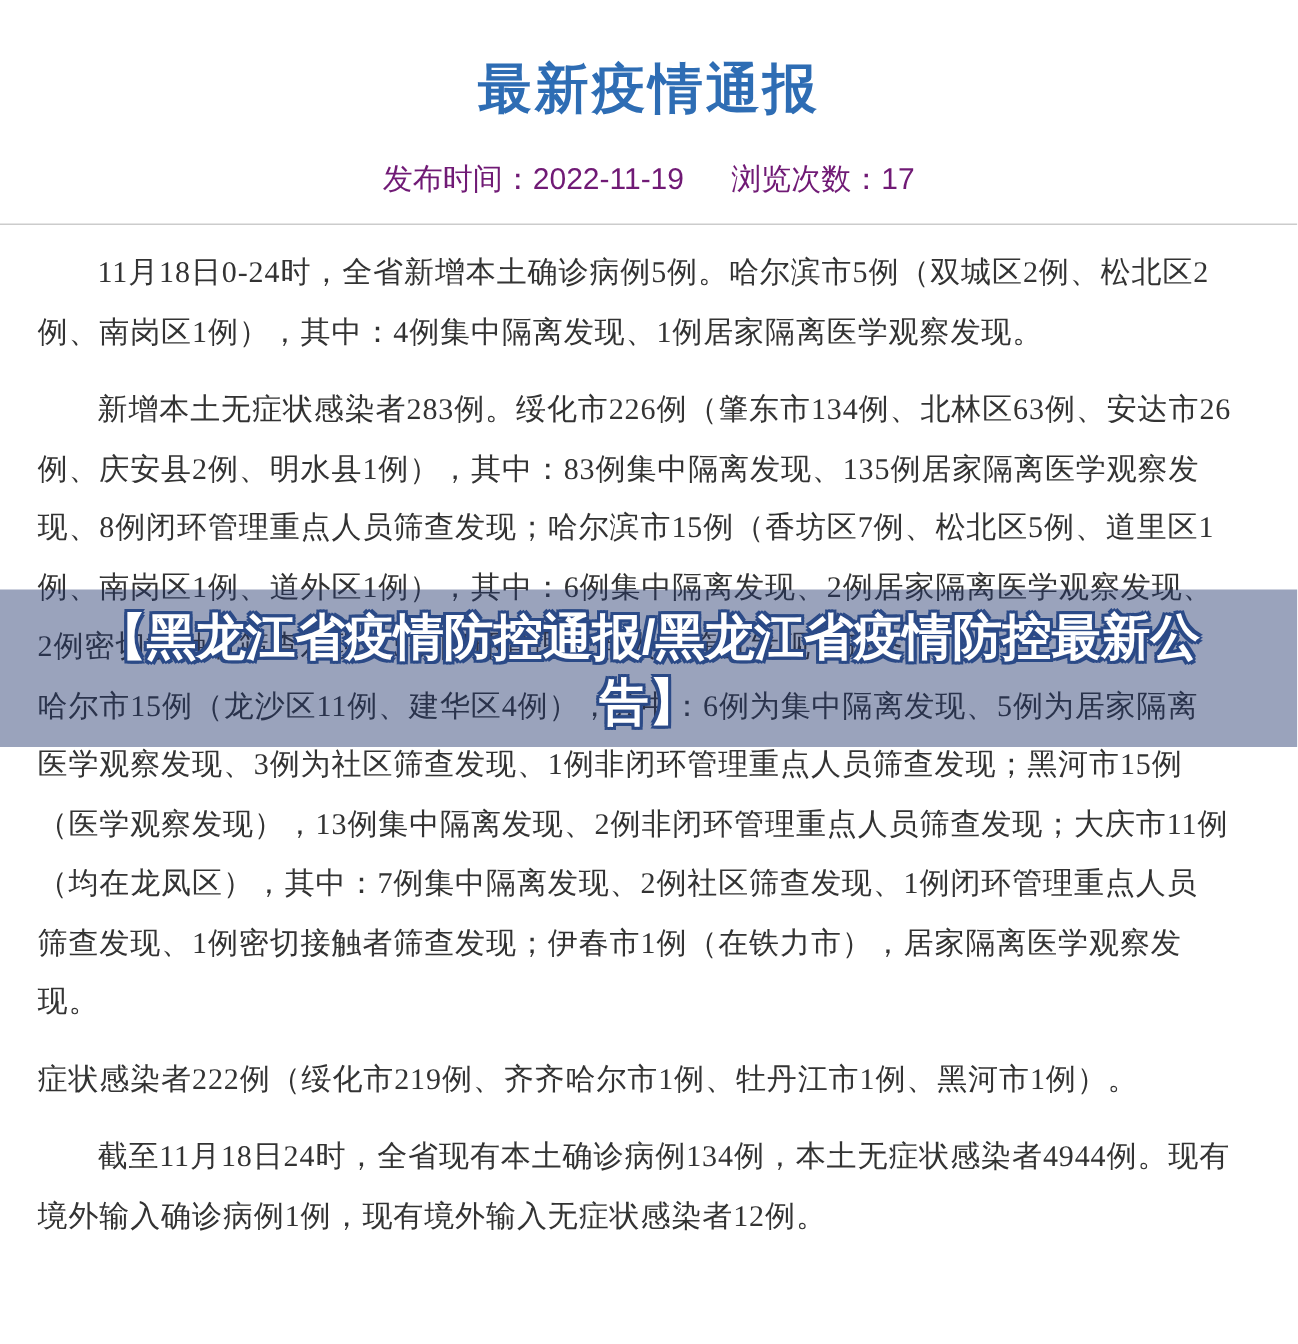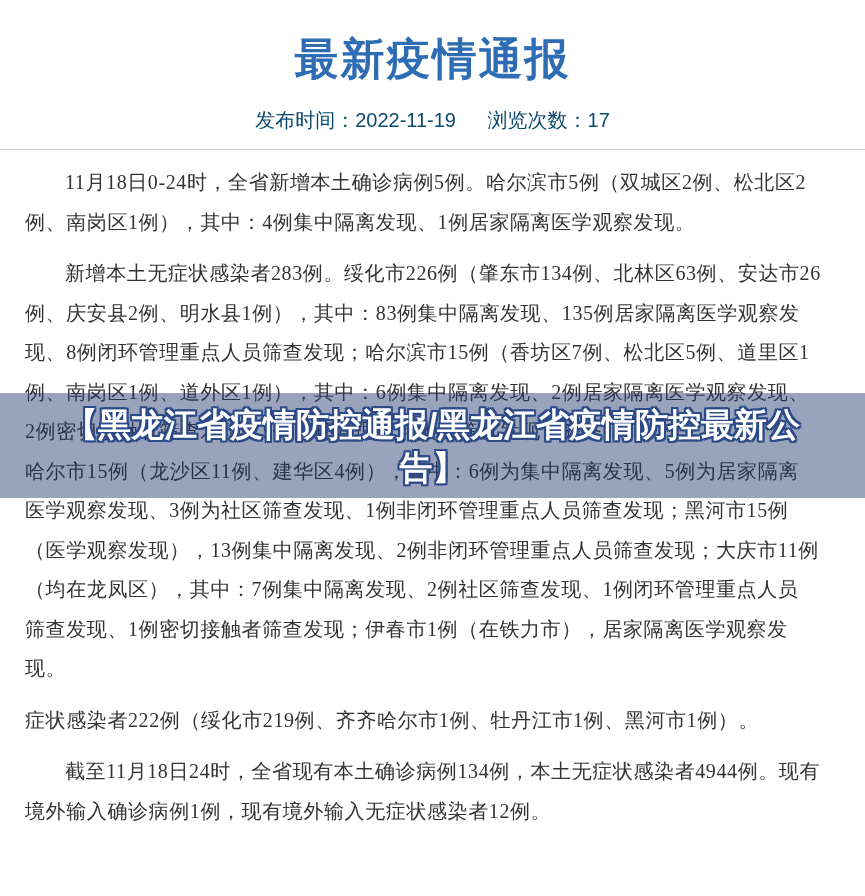--- a/index.html
+++ b/index.html
@@ -9,31 +9,31 @@
     height: 896px;
     background: #ffffff;
     overflow: hidden;
     font-family: "Liberation Serif", "DejaVu Serif", serif;
   }
   .header { text-align: center; padding-top: 36px; }
   .page-title {
     margin: 0;
     font-family: "Liberation Sans", "DejaVu Sans", sans-serif;
     font-weight: bold;
-    font-size: 44px;
+    font-size: 36px;
     line-height: 46px;
     letter-spacing: 2px;
     color: #2e6db4;
   }
   .meta {
     margin-top: 26px;
     font-family: "Liberation Sans", "DejaVu Sans", sans-serif;
     font-size: 20px;
     line-height: 24px;
-    color: #0c4a6e;
+    color: #701a75;
   }
   .meta .views-label { margin-left: 26px; }
   .divider {
     margin-top: 17px;
     height: 0;
     border-top: 1px solid #cccccc;
   }
   .article {
     padding: 13px 30px 0 25px;
     color: #333333;

